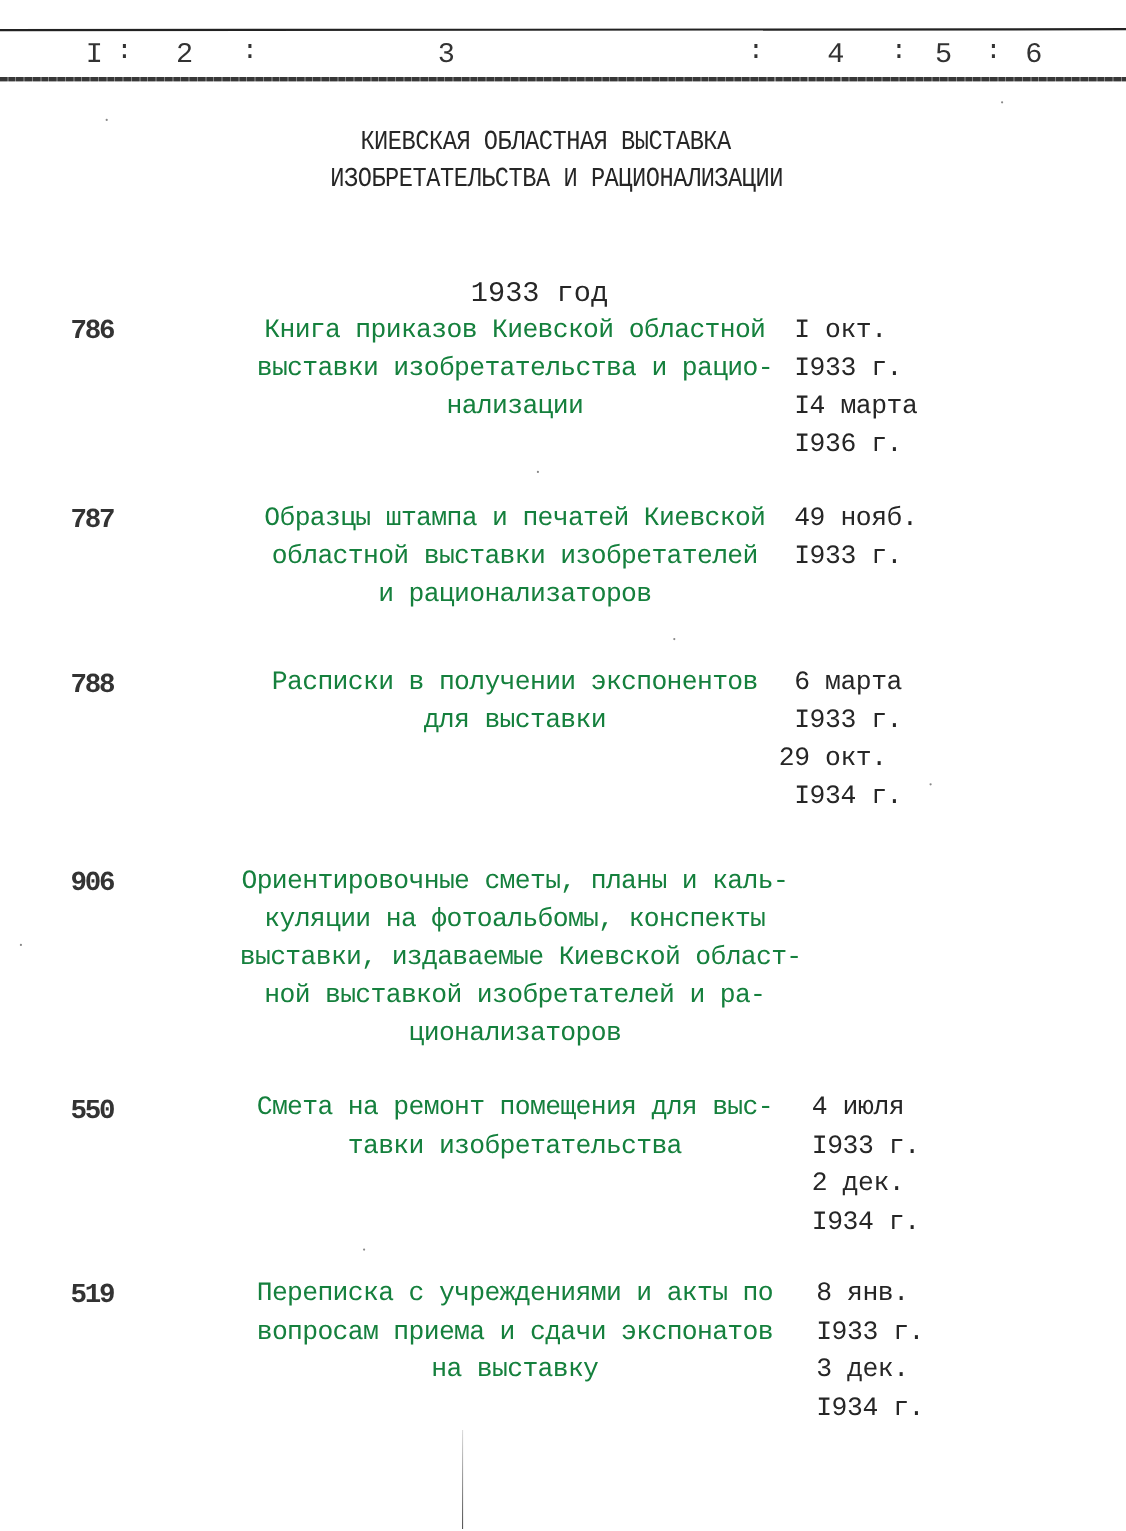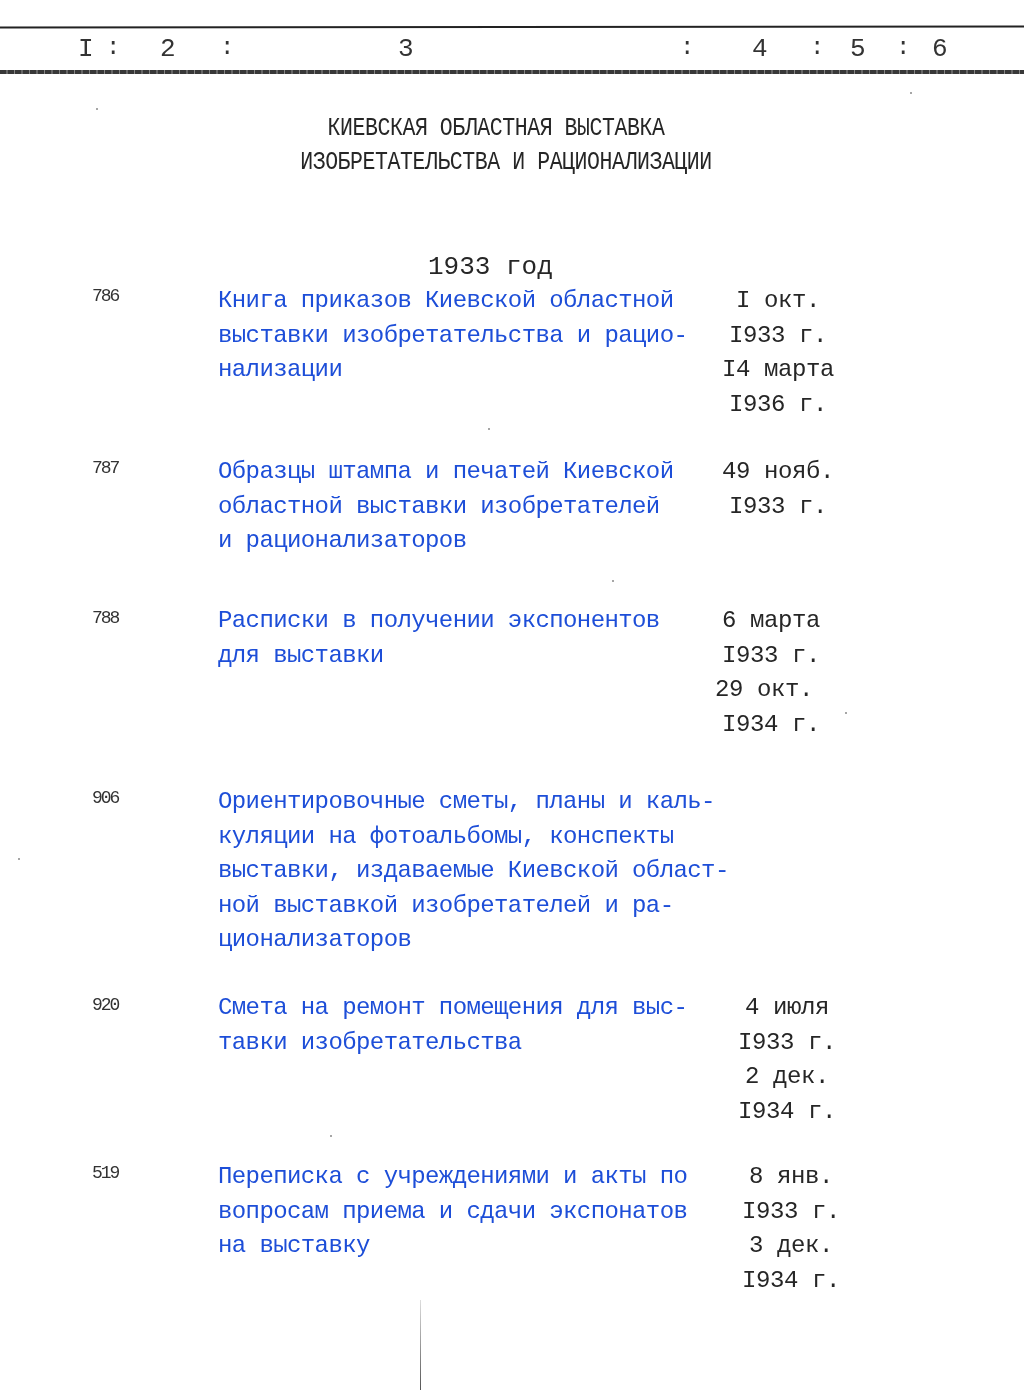--- a/index.html
+++ b/index.html
@@ -78,43 +78,44 @@
       position: absolute;
       top: 219px;
       left: 428px;
       font-size: 26px;
       color: #262626;
       margin-top: 33px;
     }
 
     .entry-num {
       position: absolute;
-      left: 92px;
-      font-size: 18px;
+      left: 64px;
+      font-size: 25px;
       color: #333;
       letter-spacing: -2px;
+      font-weight: bold;
     }
     .entry-text {
       position: absolute;
       left: 218px;
       width: 500px;
       font-size: 24px;
       line-height: 34.5px;
-      color: #1d4ed8;
+      color: #15803d;
       white-space: pre;
       letter-spacing: -0.6px;
+      text-align: center;
     }
     .entry-dates {
       position: absolute;
       font-size: 24px;
       line-height: 34.5px;
       color: #262626;
       white-space: pre;
       letter-spacing: -0.4px;
-      text-align: center;
     }
     .speck {
       position: absolute;
       width: 2px; height: 2px;
       background: #888;
       border-radius: 50%;
     }
     .vline {
       position: absolute;
       left: 420px;
@@ -183,21 +184,21 @@
     <span class="entry-num" style="top:788px">906</span>
     <div class="entry-text" style="top:785px">Ориентировочные сметы, планы и каль-
 куляции на фотоальбомы, конспекты
 выставки, издаваемые Киевской област-
 ной выставкой изобретателей и ра-
 ционализаторов</div>
     <div class="entry-dates" style="top:785px; left:722px"></div>
   </div>
 
   <div>
-    <span class="entry-num" style="top:995px">920</span>
+    <span class="entry-num" style="top:995px">550</span>
     <div class="entry-text" style="top:991px">Смета на ремонт помещения для выс-
 тавки изобретательства</div>
     <div class="entry-dates" style="top:991px; left:738px">4 июля
 I933 г.
 2 дек.
 I934 г.</div>
   </div>
 
   <div>
     <span class="entry-num" style="top:1163px">519</span>

